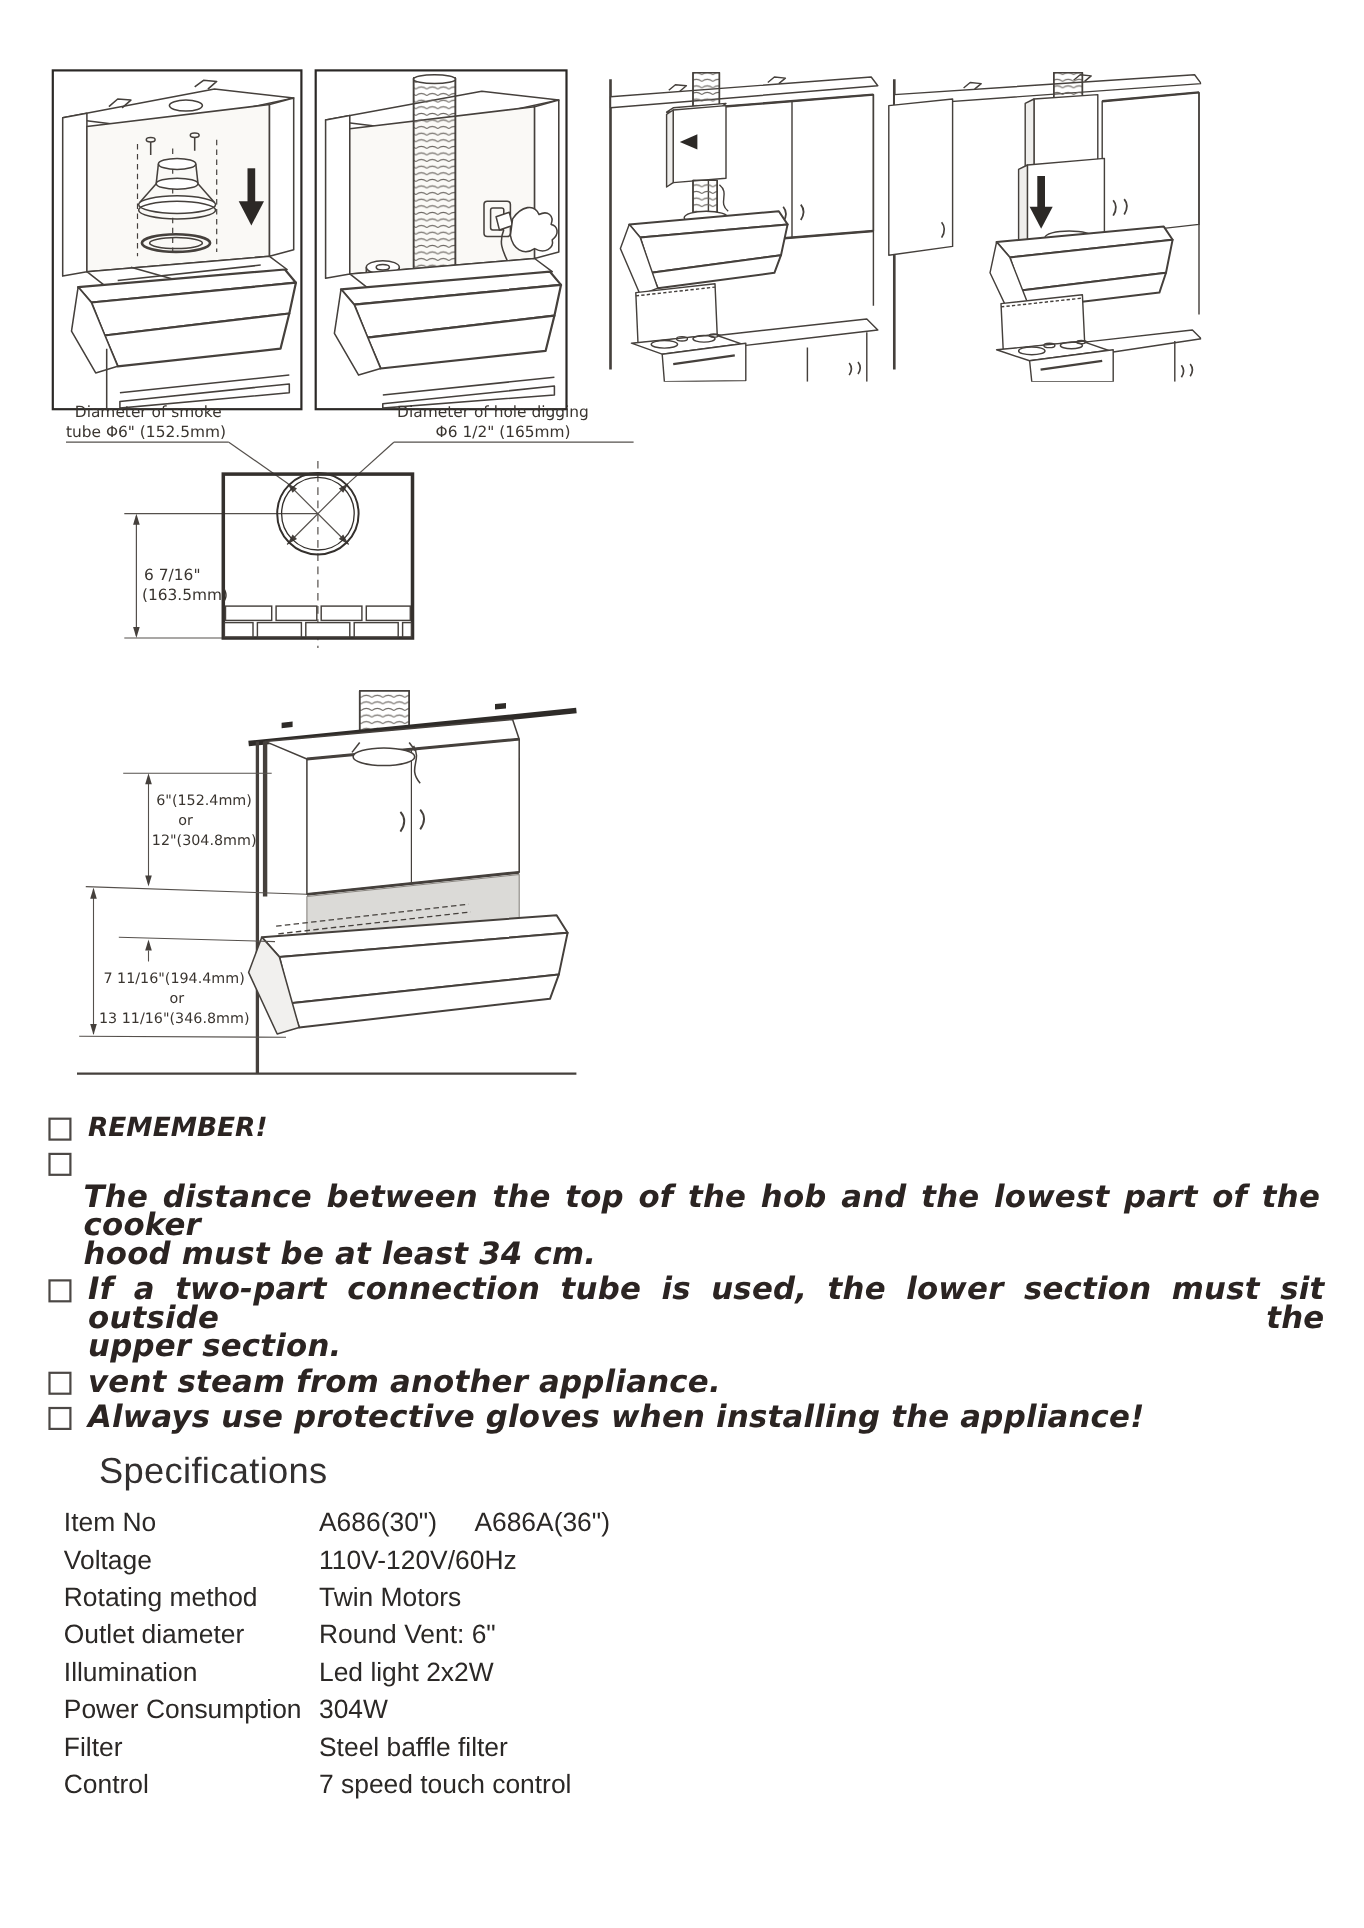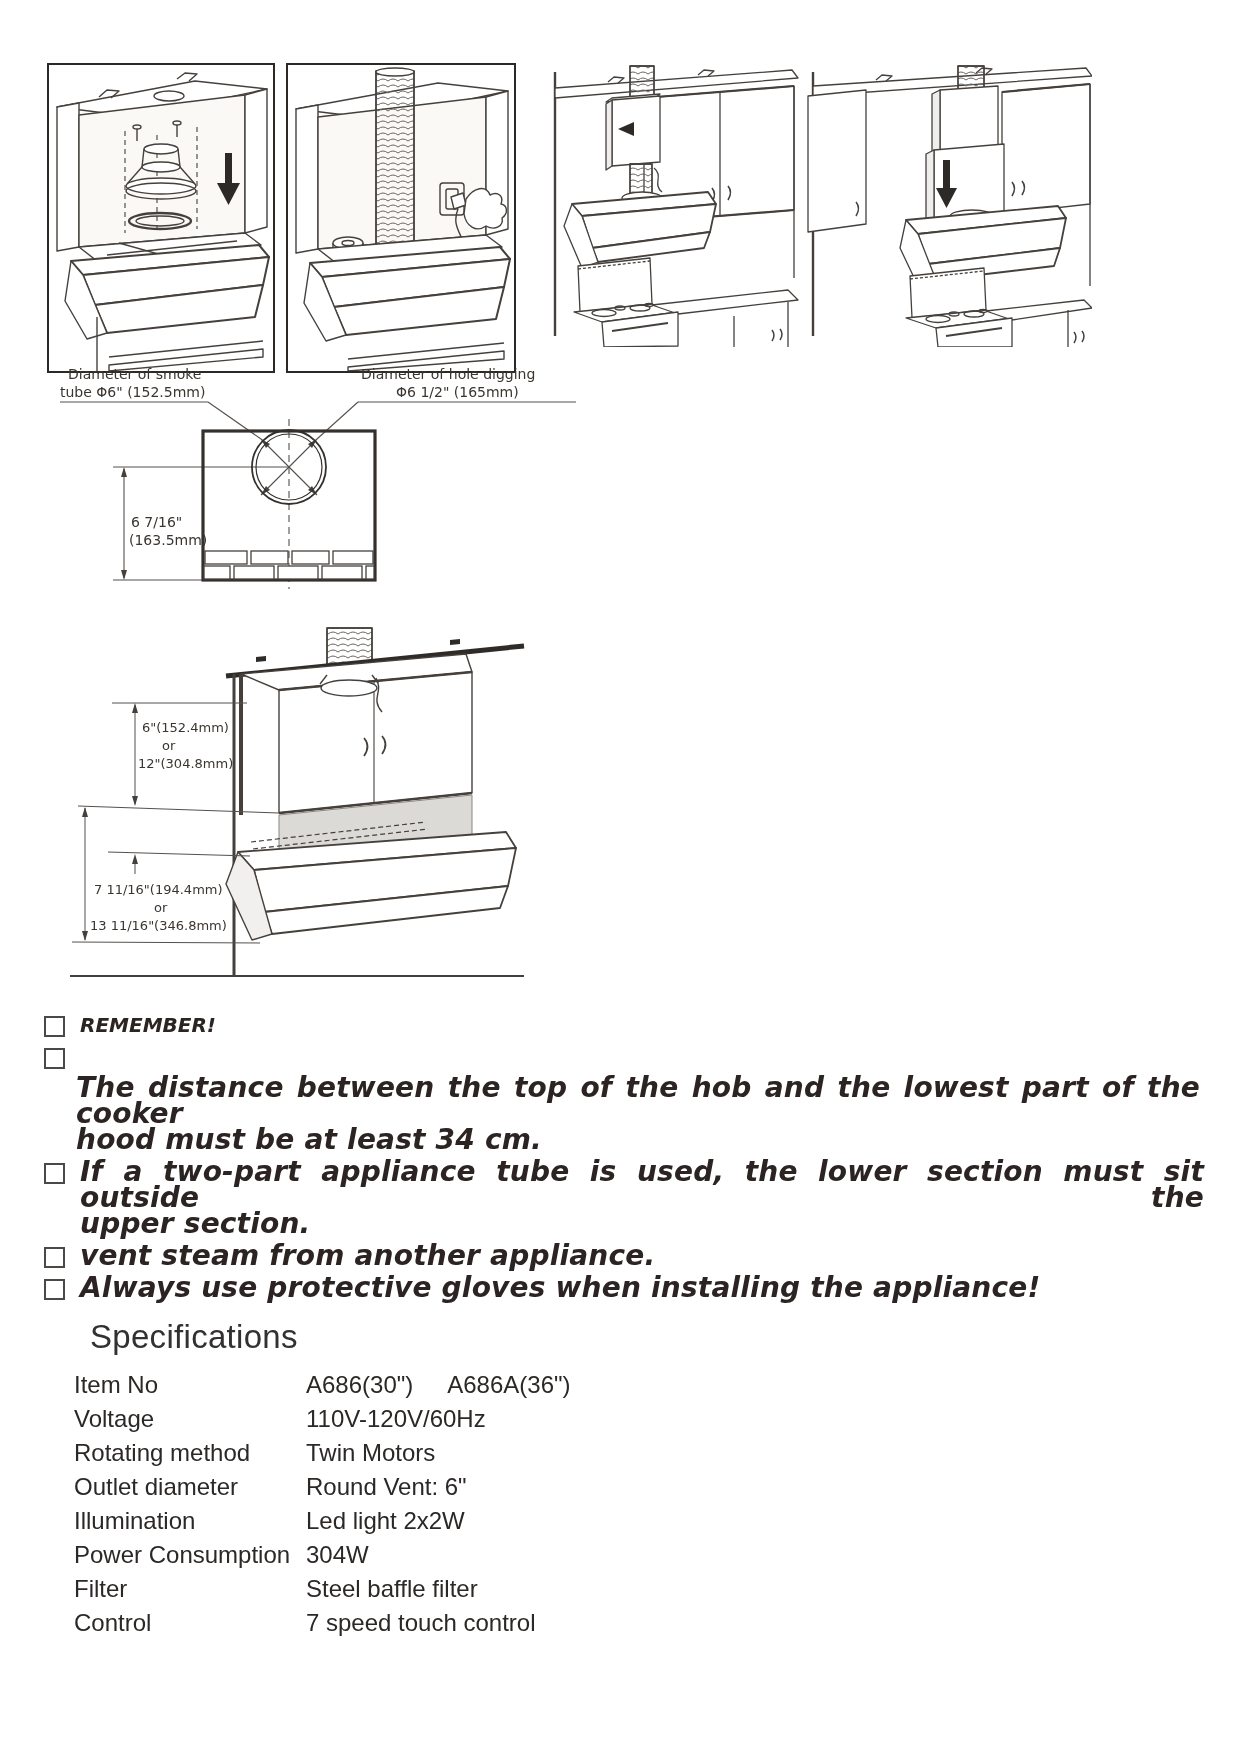--- a/index.html
+++ b/index.html
@@ -17,30 +17,30 @@
   .remember{position:absolute;left:40px;top:1012px;width:1168px;}
   .chk-row{display:flex;align-items:flex-start;margin-bottom:6px;}
   .chk-box{flex:0 0 17px;width:17px;height:17px;border:2px solid #4c4845;
            margin:4px 0 0 4px;background:#fff;}
   .chk-spacer{flex:0 0 17px;width:17px;height:17px;margin:4px 0 0 4px;}
   .chk-text{margin-left:15px;width:1124px;
             font-family:"DejaVu Sans", sans-serif;
             font-weight:bold;font-style:italic;font-size:28px;line-height:26px;
             letter-spacing:0.2px;color:#2b2422;}
   .chk-title{margin-left:15px;font-family:"DejaVu Sans", sans-serif;
-             font-weight:bold;font-style:italic;font-size:20px;line-height:26px;
+             font-weight:bold;font-style:italic;font-size:24px;line-height:26px;
              color:#2b2422;}
   .jline{display:block;text-align:justify;text-align-last:justify;}
   .lline{display:block;text-align:left;}
   
   .spec-title{position:absolute;left:60px;top:1318px;font-size:33px;color:#333030;
               letter-spacing:0.3px;margin-left:30px;}
   .spec-table{position:absolute;left:58px;top:1372px;width:700px;}
   .spec-row{display:flex;margin-bottom:9px;font-size:24px;line-height:25px;color:#2b2826;}
-  .spec-label{width:232px;flex:0 0 232px;margin-left:16px;}
+  .spec-label{width:232px;flex:0 0 232px;}
   .spec-value2{margin-left:34px;}
 </style>
 </head>
 <body>
 
 <svg width="0" height="0" style="position:absolute" aria-hidden="true">
   <defs>
     <pattern id="corr" width="10" height="6" patternUnits="userSpaceOnUse">
       <path d="M0 4 Q 5 0 10 4" fill="none" stroke="#6a6560" stroke-width="1"></path>
     </pattern>
@@ -336,21 +336,21 @@
   <div class="chk-row">
     <div class="chk-spacer"></div>
     <div class="chk-text">
       <span class="jline">The distance between the top of the hob and the lowest part of the cooker</span>
       <span class="lline">hood must be at least 34 cm.</span>
     </div>
   </div>
   <div class="chk-row">
     <div class="chk-box"></div>
     <div class="chk-text">
-      <span class="jline">If a two-part appliance tube is used, the lower section must sit outside the</span>
+      <span class="jline">If a two-part connection tube is used, the lower section must sit outside the</span>
       <span class="lline">upper section.</span>
     </div>
   </div>
   <div class="chk-row">
     <div class="chk-box"></div>
     <div class="chk-text">
       <span class="lline">vent steam from another appliance.</span>
     </div>
   </div>
   <div class="chk-row">

